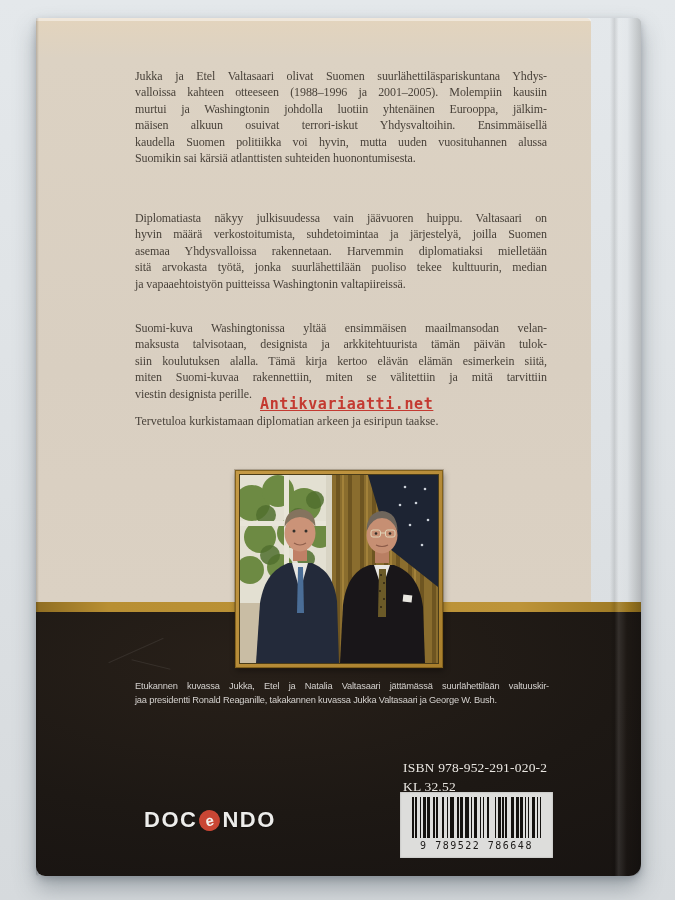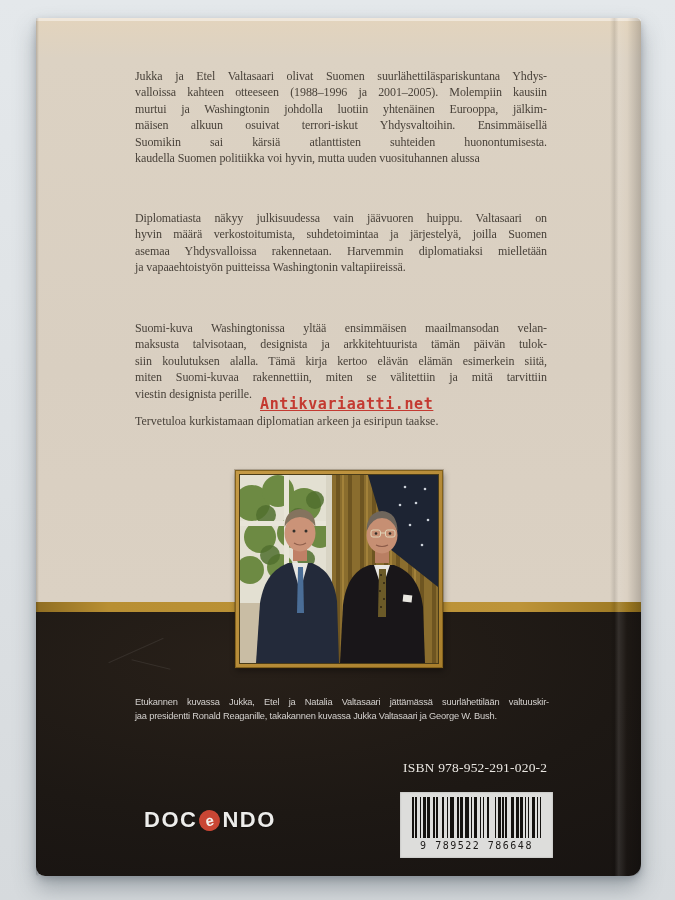--- a/index.html
+++ b/index.html
@@ -1,20 +1,20 @@
 <!DOCTYPE html>
 <html><head>
 <meta charset="utf-8">
 <style>
   html,body{margin:0;padding:0;}
   body{width:675px;height:900px;overflow:hidden;font-family:"Liberation Sans",sans-serif;}
   .stage{position:relative;width:675px;height:900px;background:linear-gradient(180deg,#e4e8eb 0%,#dde1e4 55%,#d6dadd 100%);}
   .book{position:absolute;left:36px;top:18px;width:605px;height:858px;border-radius:3px 5px 12px 9px;
         box-shadow:0 12px 22px rgba(85,95,105,.45),0 3px 7px rgba(85,95,105,.35);}
-  .cover-cream{position:absolute;left:0;top:0;width:605px;height:584px;border-radius:3px 5px 0 0;
+  .cover-cream{position:absolute;left:0;top:0;width:555px;height:584px;border-radius:3px 5px 0 0;
         background:linear-gradient(180deg,#e3d4bd 0%,#dcd2c3 7%,#d9cfc1 60%,#dbd1c3 100%);}
   .cover-cream::before{content:"";position:absolute;top:0;left:0;right:0;height:3px;background:rgba(255,255,255,.45);border-radius:3px 5px 0 0;}
   .gold-stripe{position:absolute;left:0;top:584px;width:605px;height:10px;
         background:linear-gradient(90deg,#8f6d22,#b88f33 12%,#bd9439 80%,#97741f);}
   .cover-black{position:absolute;left:0;top:594px;width:605px;height:264px;border-radius:0 0 12px 9px;
         background:radial-gradient(140% 130% at 35% 18%,#282019 0%,#1d1814 45%,#151110 100%);}
   .scratch{position:absolute;border-top:1px solid rgba(255,255,255,.08);pointer-events:none;}
   .s1{left:70px;top:38px;width:60px;transform:rotate(-24deg);}
   .s2{left:95px;top:52px;width:40px;transform:rotate(14deg);}
 
@@ -25,21 +25,21 @@
   .text-block .line:last-child{text-align-last:left;}
   .welcome{position:absolute;left:99px;top:396px;width:412px;color:#49423a;font:12px "Liberation Serif",serif;}
   .watermark{position:absolute;left:224px;top:377px;color:#c43a31;z-index:5;
         font:bold 15px "DejaVu Sans Mono",monospace;letter-spacing:.6px;text-decoration:underline;}
 
   .photo-frame{position:absolute;left:199px;top:452px;width:208px;height:198px;z-index:3;box-sizing:border-box;
         background:linear-gradient(135deg,#c59a46,#a97f2c);border:1px solid #83621d;padding:4px;
         box-shadow:0 0 0 1px rgba(60,40,10,.25),1px 3px 6px rgba(0,0,0,.35);}
   .photo-frame svg{display:block;width:198px;height:188px;outline:1px solid #4a3c18;}
 
-  .caption{position:absolute;left:99px;top:84px;width:414px;color:#d3d0cd;
+  .caption{position:absolute;left:99px;top:68px;width:414px;color:#d3d0cd;
         font:9.3px/13.5px "Liberation Sans",sans-serif;letter-spacing:-.2px;}
   .cap1{text-align:justify;text-align-last:justify;}
   .isbn-block{position:absolute;left:367px;top:146px;color:#e9e6e1;font:13.5px/19px "Liberation Serif",serif;letter-spacing:.2px;}
   .logo{position:absolute;left:108px;top:195px;display:flex;align-items:center;color:#ededeb;
         font:bold 22px "Liberation Sans",sans-serif;letter-spacing:1.5px;text-shadow:0 1px 1px rgba(0,0,0,.4);}
   .logo-e{display:inline-flex;width:21px;height:21px;border-radius:50%;background:#c94634;color:#f3f0ec;
         align-items:center;justify-content:center;font:bold 15px "Liberation Sans",sans-serif;
         transform:rotate(-14deg);margin:0 2px;letter-spacing:0;text-shadow:none;}
   .barcode{position:absolute;left:364px;top:180px;width:153px;height:66px;background:#dddddb;
         display:flex;flex-direction:column;align-items:center;padding-top:5px;box-sizing:border-box;
@@ -59,27 +59,28 @@
 
 <div class="stage">
   <div class="book">
 
     <div class="cover-cream">
       <div class="text-block p1">
           <div class="line">Jukka ja Etel Valtasaari olivat Suomen suurlähettiläspariskuntana Yhdys-</div>
           <div class="line">valloissa kahteen otteeseen (1988–1996 ja 2001–2005). Molempiin kausiin</div>
           <div class="line">murtui ja Washingtonin johdolla luotiin yhtenäinen Eurooppa, jälkim-</div>
           <div class="line">mäisen alkuun osuivat terrori-iskut Yhdysvaltoihin. Ensimmäisellä</div>
+          <div class="line">kaudella Suomen politiikka voi hyvin, mutta uuden vuosituhannen alussa</div>
           <div class="line">Suomikin sai kärsiä atlanttisten suhteiden huonontumisesta.</div>
-          <div class="line">kaudella Suomen politiikka voi hyvin, mutta uuden vuosituhannen alussa</div>
         </div>
       <div class="text-block p2">
           <div class="line">Diplomatiasta näkyy julkisuudessa vain jäävuoren huippu. Valtasaari on</div>
           <div class="line">hyvin määrä verkostoitumista, suhdetoimintaa ja järjestelyä, joilla Suomen</div>
           <div class="line">asemaa Yhdysvalloissa rakennetaan. Harvemmin diplomatiaksi mielletään</div>
+          <div class="line">sitä arvokasta työtä, jonka suurlähettilään puoliso tekee kulttuurin, median</div>
           <div class="line">ja vapaaehtoistyön puitteissa Washingtonin valtapiireissä.</div>
         </div>
       <div class="text-block p3">
           <div class="line">Suomi-kuva Washingtonissa yltää ensimmäisen maailmansodan velan-</div>
           <div class="line">maksusta talvisotaan, designista ja arkkitehtuurista tämän päivän tulok-</div>
           <div class="line">siin koulutuksen alalla. Tämä kirja kertoo elävän elämän esimerkein siitä,</div>
           <div class="line">miten Suomi-kuvaa rakennettiin, miten se välitettiin ja mitä tarvittiin</div>
           <div class="line">viestin designista perille.</div>
         </div>
       <div class="welcome">Tervetuloa kurkistamaan diplomatian arkeen ja esiripun taakse.</div>
@@ -93,20 +94,21 @@
       <div class="scratch s1"></div>
       <div class="scratch s2"></div>
 
       <div class="caption">
         <div class="cap1">Etukannen kuvassa Jukka, Etel ja Natalia Valtasaari jättämässä suurlähettilään valtuuskir-</div>
         <div class="cap2">jaa presidentti Ronald Reaganille, takakannen kuvassa Jukka Valtasaari ja George W. Bush.</div>
       </div>
 
       <div class="isbn-block">
         <div>ISBN 978-952-291-020-2</div>
+        <div>KL 32.52</div>
       </div>
 
       <div class="logo">
         <span>DOC</span>
         <span class="logo-e">
             <span>e</span>
           </span>
         <span>NDO</span>
       </div>
 

